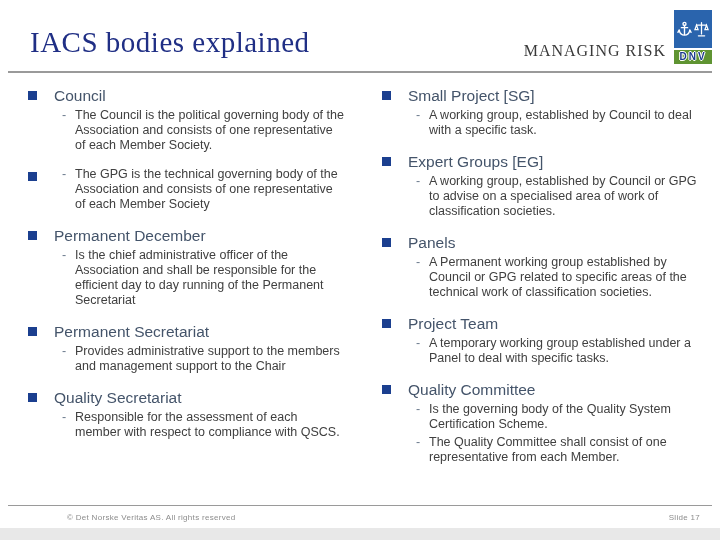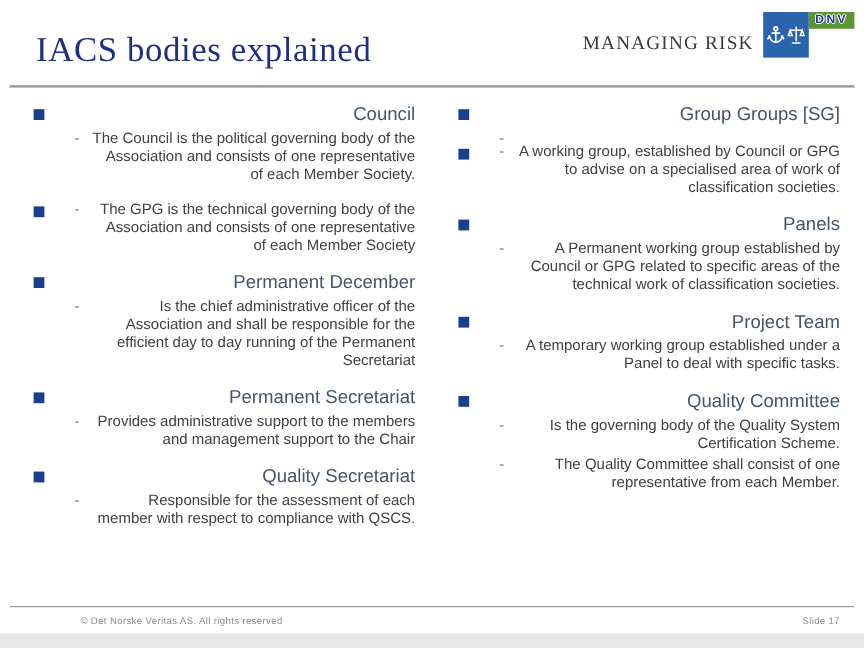--- a/index.html
+++ b/index.html
@@ -12,37 +12,37 @@
     position:absolute;left:30px;top:26px;margin:0;
     font-family:"Liberation Serif",serif;font-weight:400;
     font-size:29px;color:#202f85;letter-spacing:0.5px;
   }
   .title-divider{position:absolute;left:8px;right:8px;top:71px;border-top:2px solid #9a9a9a;}
   .logo-block{position:absolute;top:10px;right:8px;display:flex;align-items:flex-end;}
   .logo-tagline{
     font-family:"Liberation Serif",serif;font-size:16px;color:#3a3a3a;
     letter-spacing:1px;margin:0 8px 4px 0;white-space:nowrap;
   }
-  .logo-mark{display:flex;flex-direction:row;}
+  .logo-mark{display:flex;flex-direction:column;}
   .logo-symbol{
     width:38px;height:38px;background:#2a64ad;margin-bottom:2px;
     display:flex;align-items:center;justify-content:center;gap:2px;
   }
   .logo-symbol svg{display:block;}
   .logo-brand{
     width:38px;height:14px;background:#5f9432;text-align:center;
     font-size:10px;line-height:14px;font-weight:bold;letter-spacing:2px;
     color:#1b3a8c;
     text-shadow:-1px 0 #fff,1px 0 #fff,0 -1px #fff,0 1px #fff;
   }
   
   .columns{position:absolute;top:86px;left:28px;display:flex;}
   .col{width:318px;}
   .col-left{margin-right:36px;}
-  .section{position:relative;padding-left:26px;margin-bottom:14px;text-align:right;}
+  .section{position:relative;padding-left:26px;margin-bottom:14px;}
   .bullet-square{position:absolute;left:0;top:5px;width:9px;height:9px;background:#1b3f8f;}
   .section-heading{font-size:15.5px;line-height:19px;color:#44546a;}
   .points{margin-top:3px;}
   .point{
     position:relative;padding-left:21px;margin-bottom:3px;
     font-size:12.5px;line-height:15px;color:#404040;
   }
   .point .dash{position:absolute;left:8px;top:0;color:#6b7b8d;}
   
   .footer-divider{position:absolute;left:8px;right:8px;top:505px;border-top:1px solid #9a9a9a;}
@@ -134,28 +134,29 @@
           <div class="point"><span class="dash">-</span><span>Responsible for the assessment of each member with respect to compliance with QSCS.</span></div>
         </div>
       </div>
 
     </div>
 
     <div class="col">
 
       <div class="section">
         <span class="bullet-square"></span>
-        <div class="section-heading">Group Groups [SG]</div>
+        <div class="section-heading">Small Project [SG]</div>
         <div class="points">
-          <div class="point"><span class="dash">-</span></div>
+          <div class="point"><span class="dash">-</span><span>A working group, established by Council to deal with a specific task.</span></div>
         </div>
       </div>
 
       <div class="section">
         <span class="bullet-square"></span>
+        <div class="section-heading">Expert Groups [EG]</div>
         <div class="points">
           <div class="point"><span class="dash">-</span><span>A working group, established by Council or GPG to advise on a specialised area of work of classification societies.</span></div>
         </div>
       </div>
 
       <div class="section">
         <span class="bullet-square"></span>
         <div class="section-heading">Panels</div>
         <div class="points">
           <div class="point"><span class="dash">-</span><span>A Permanent working group established by Council or GPG related to specific areas of the technical work of classification societies.</span></div>

